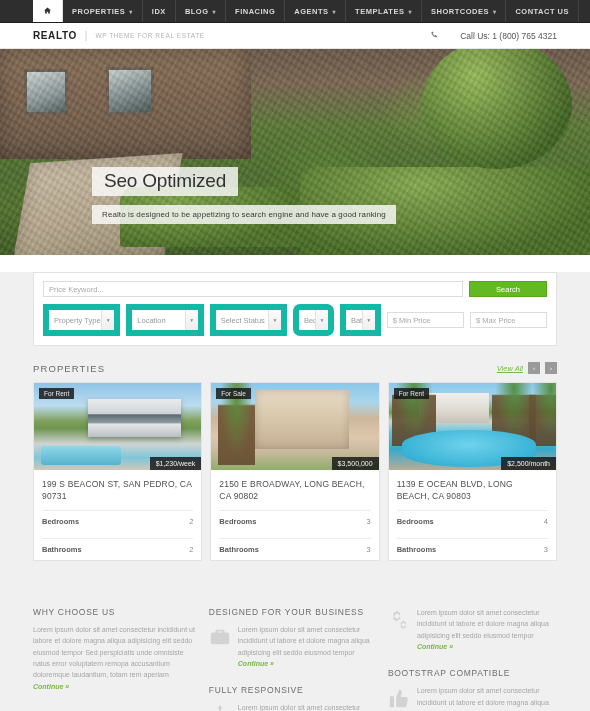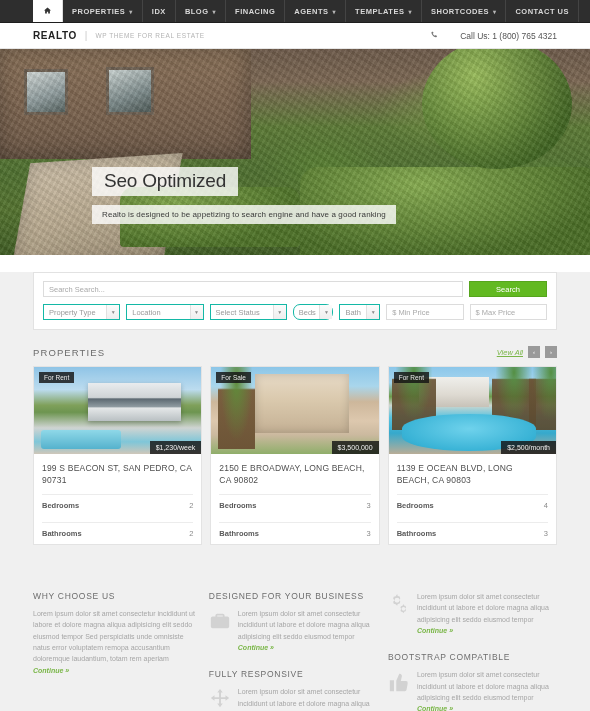--- a/index.html
+++ b/index.html
@@ -215,23 +215,23 @@
     background: #62b921;
     border: 1px solid #56a51d;
     color: #fff;
     font-size: 7.5px;
     text-align: center;
     line-height: 16px;
     box-sizing: border-box;
   }
   .sel {
     position: relative;
-    border: 1px solid #14b8a6;
+    border: 6px solid #14b8a6;
     background: #fff;
-    height: 16px;
+    height: 32px;
     box-sizing: border-box;
     display: flex; align-items: center;
     padding-left: 5px;
     font-size: 7.5px;
     color: #9a9a9a;
   }
   .sel .arrow {
     position: absolute; right: 0; top: 0; bottom: 0;
     width: 12px;
     background: linear-gradient(180deg,#fbfbfb,#eeeeee);
@@ -486,21 +486,21 @@
     <div><span class="hero-title">Seo Optimized</span></div>
     <div><span class="hero-sub">Realto is designed to be appetizing to search engine and have a good ranking</span></div>
   </div>
 </div>
 
 <div class="page">
   <div class="wrap">
 
     <div class="searchpanel">
       <div class="searchrow">
-        <div class="inp keyword">Search Search...</div>
+        <div class="inp keyword">Price Keyword...</div>
         <div class="btn-search">Search</div>
       </div>
       <div class="searchrow">
         <div class="sel w-type">
           <span>Property Type</span>
           <span class="arrow">▼</span>
         </div>
         <div class="sel w-loc">
           <span>Location</span>
           <span class="arrow">▼</span>

